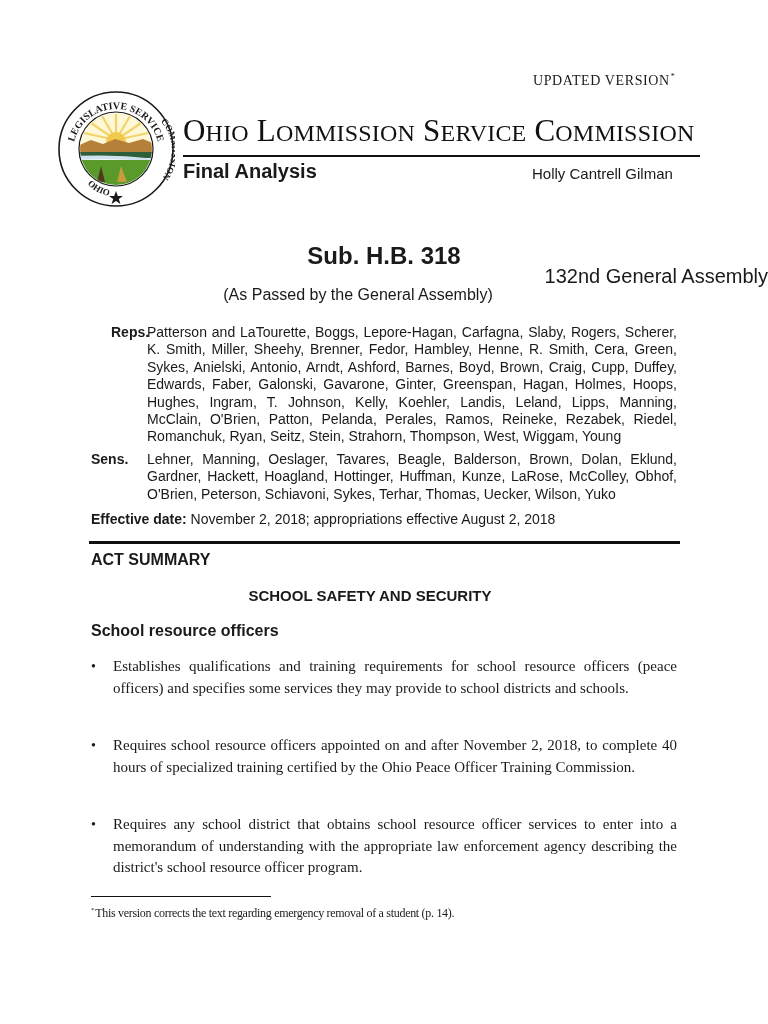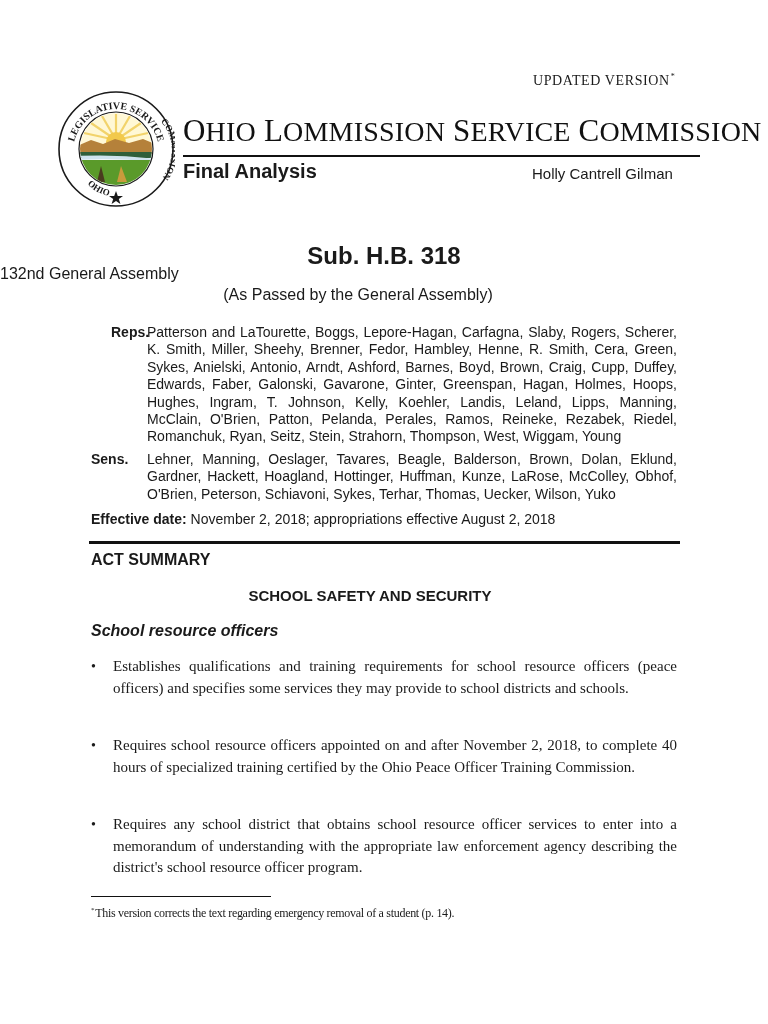--- a/index.html
+++ b/index.html
@@ -8,40 +8,40 @@
     .serif { font-family: "Liberation Serif", "DejaVu Serif", serif; }
     .sans { font-family: "Liberation Sans", "DejaVu Sans", sans-serif; }
 
     .updated { left: 533px; top: 72px; font-size: 14px; letter-spacing: 0.6px; }
     .updated sup { font-size: 8px; vertical-align: 6px; margin-left: 1px; }
 
     .seal { left: 57px; top: 90px; width: 118px; height: 118px; }
 
     .org-title { left: 183px; top: 113px; font-size: 31px; letter-spacing: 0.2px; white-space: nowrap; color: #111; }
     .org-title .cap { font-size: 31px; }
-    .org-title .sc { font-size: 28px; }
+    .org-title .sc { font-size: 24px; }
 
     .header-rule { left: 183px; top: 155px; width: 517px; height: 2px; background: #111; }
     .final-analysis { left: 183px; top: 160px; font-size: 20px; font-weight: bold; }
     .author { left: 532px; top: 165px; font-size: 15px; }
 
     .bill-title { left: 0; width: 768px; top: 242px; text-align: center; font-size: 24px; font-weight: bold; }
-    .assembly { left: 0; width: 768px; top: 265px; text-align: left; font-size: 16px; }
+    .assembly { left: 0; width: 768px; top: 265px; text-align: right; font-size: 20px; }
     .passed { left: 0; width: 716px; top: 286px; text-align: center; font-size: 16px; }
 
     .sponsor-label { left: 91px; font-size: 14px; font-weight: bold; }
     .sponsor-text { left: 147px; width: 530px; font-size: 14px; line-height: 17.4px; text-align: justify; text-align-last: left; }
 
     .effective { left: 91px; top: 511px; font-size: 14px; }
     .effective b { font-weight: bold; }
 
     .section-rule { left: 89px; top: 541px; width: 591px; height: 2.5px; background: #111; }
     .act-summary { left: 91px; top: 551px; font-size: 16px; font-weight: bold; }
     .school-safety { left: 0; width: 740px; top: 587px; text-align: center; font-size: 15px; font-weight: bold; }
-    .sro-heading { left: 91px; top: 622px; font-size: 16px; font-weight: bold; font-style: italic; }
+    .sro-heading { left: 91px; top: 622px; font-size: 16px; font-weight: bold; }
 
     .bullet { left: 91px; width: 586px; font-size: 15px; line-height: 21.5px; }
     .bullet .dot { position: absolute; left: 0; top: 0; font-size: 14px; }
     .bullet .btext { margin-left: 22px; text-align: justify; text-align-last: left; display: block; }
 
     .fn-rule { left: 91px; top: 896px; width: 180px; height: 1px; background: #111; }
     .footnote { left: 91px; top: 906px; font-size: 12px; letter-spacing: -0.3px; }
     .footnote sup { font-size: 7px; vertical-align: 5px; margin-right: 1px; }
   </style>
 </head>

